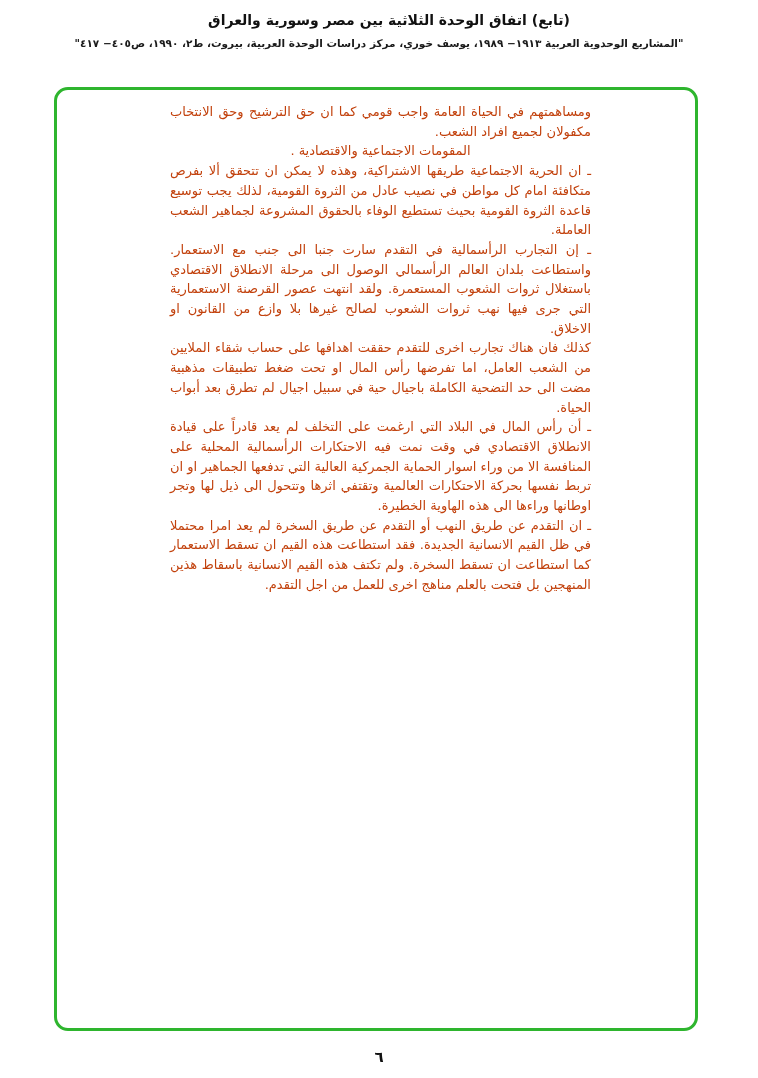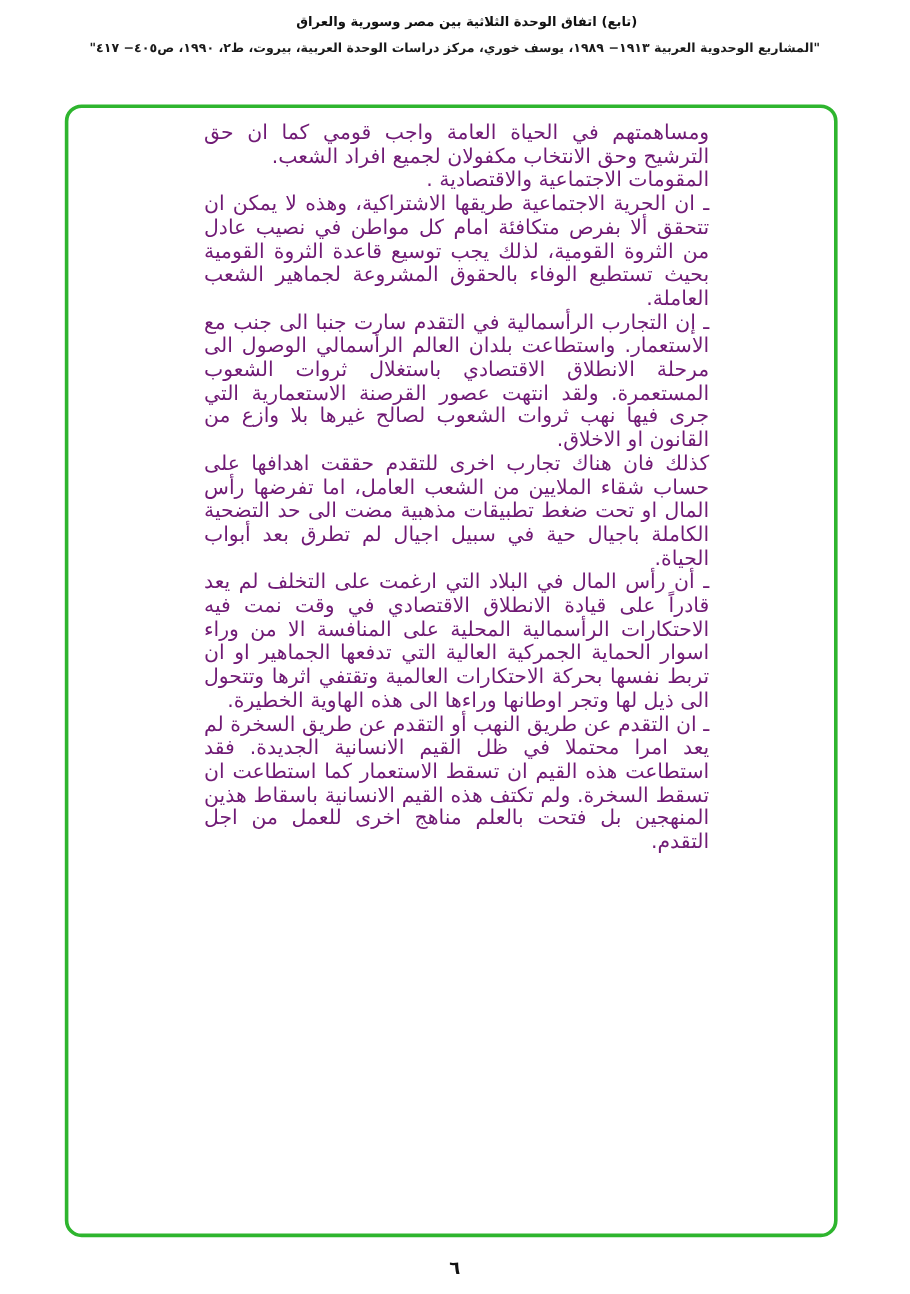--- a/index.html
+++ b/index.html
@@ -17,21 +17,21 @@
   }
   .page-header {
     position: absolute;
     top: 12px;
     left: 0;
     right: 0;
     text-align: center;
     direction: rtl;
   }
   .header-title {
-    font-size: 11px;
+    font-size: 14px;
     font-weight: bold;
     letter-spacing: 0px;
     padding-left: 20px;
   }
   .header-subtitle {
     margin-top: 9px;
     font-size: 10.5px;
     font-weight: bold;
     color: #1a1a1a;
   }
@@ -46,30 +46,30 @@
     box-sizing: border-box;
     background: transparent;
   }
   .text-body {
     position: absolute;
     top: 102px;
     right: 167px;
     width: 421px;
     direction: rtl;
     text-align: justify;
-    font-size: 17px;
+    font-size: 13px;
     line-height: 19.7px;
-    color: #701a75;
+    color: #c2410c;
   }
   .text-body p {
     margin: 0;
     padding: 0;
   }
   .text-body p.heading {
-    text-align: right;
+    text-align: center;
   }
   .page-footer {
     position: absolute;
     bottom: 12px;
     left: 0;
     right: 0;
     text-align: center;
   }
   .page-number {
     font-size: 15px;

